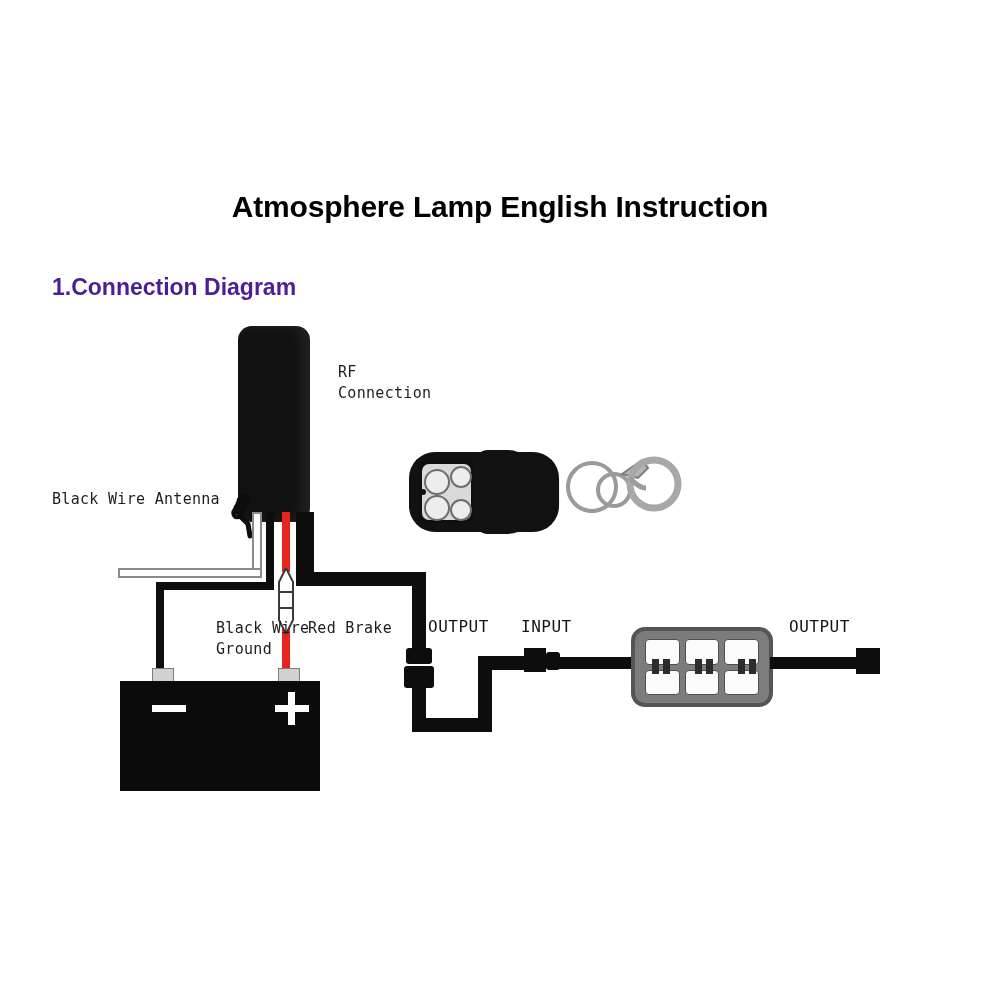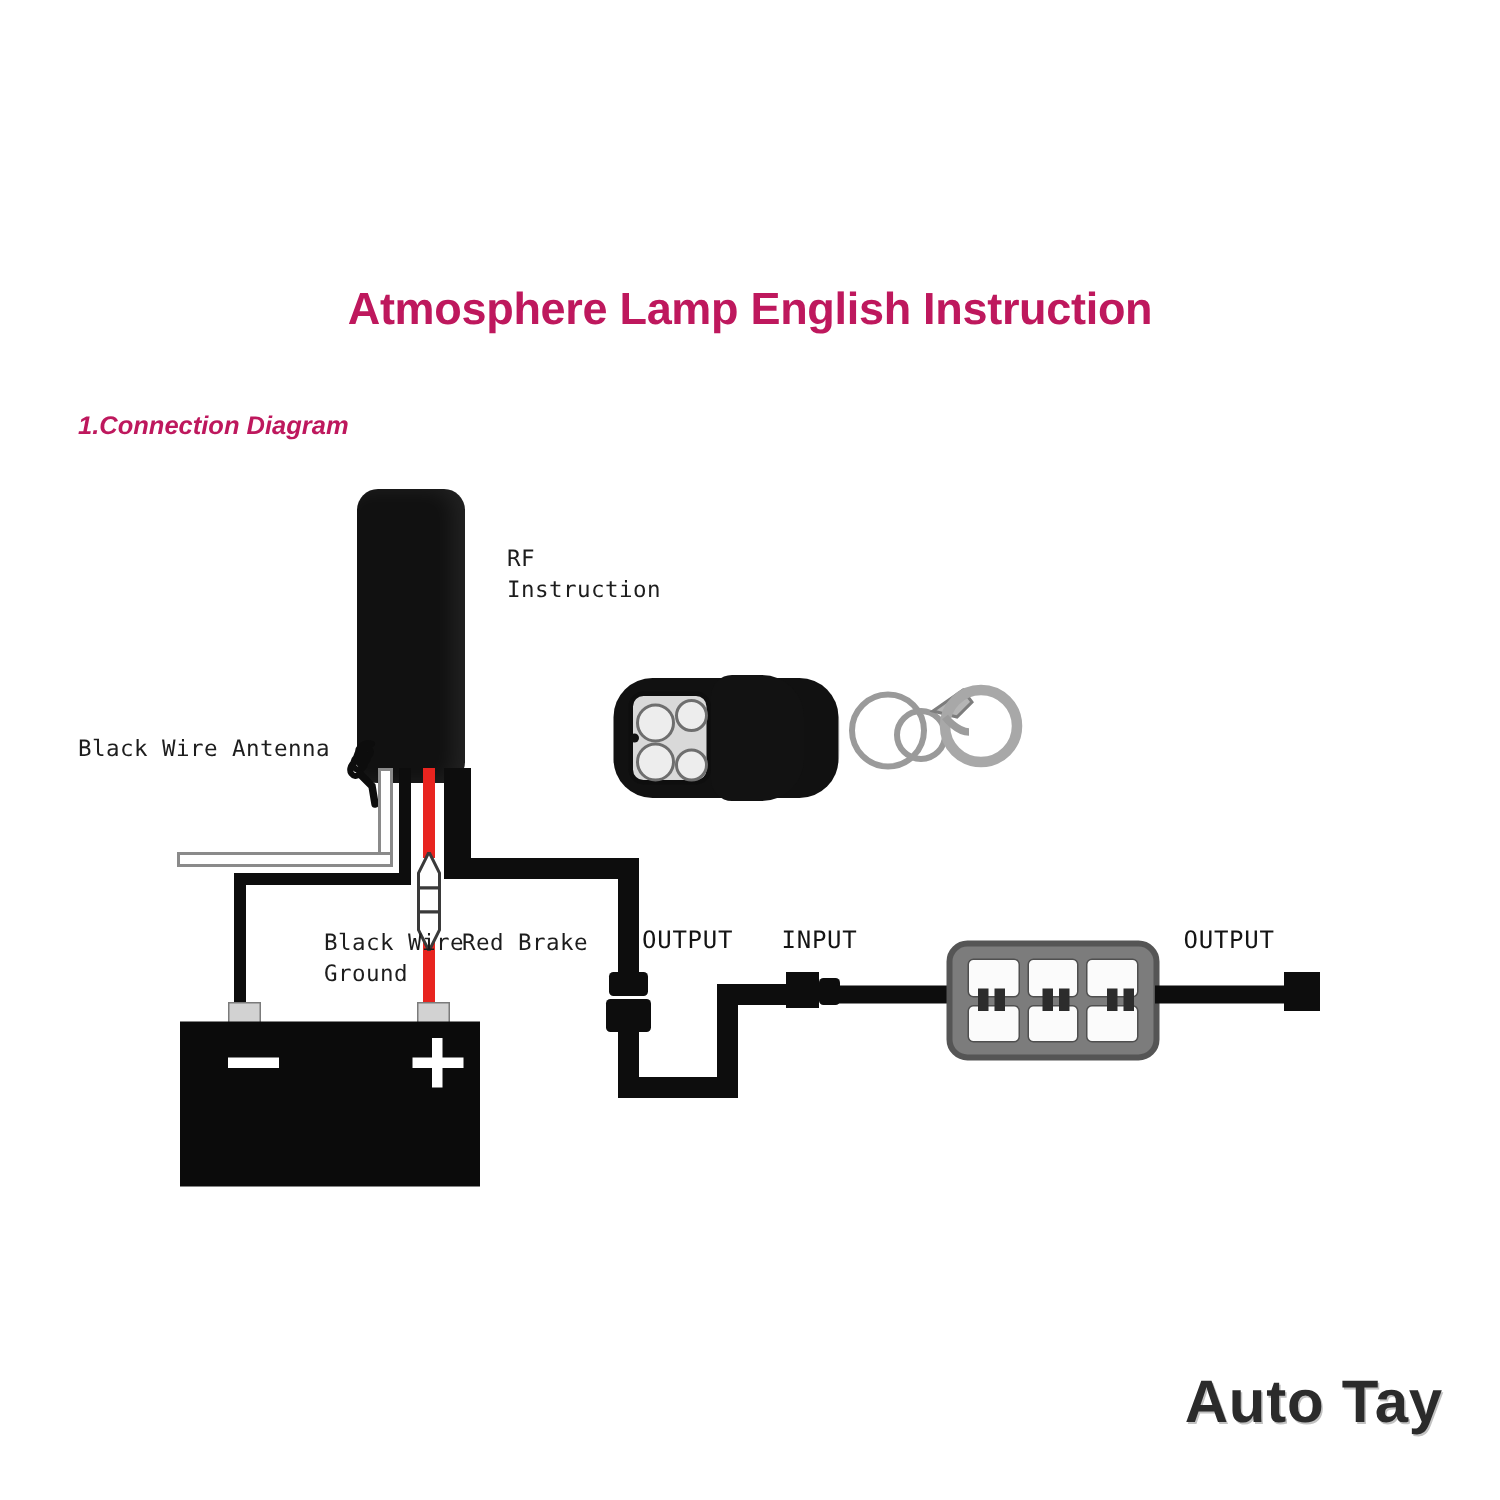--- a/index.html
+++ b/index.html
@@ -20,32 +20,31 @@
   }
   .abs { position: absolute; }
 
   
   #title {
     left: 0; right: 0;
     top: 190px;
     text-align: center;
     font-size: 30px;
     font-weight: bold;
-    color: #be185d;
+    color: #000000;
     letter-spacing: -0.2px;
     font-family: "Liberation Sans", sans-serif;
   }
   #section-heading {
     left: 52px;
     top: 274px;
-    font-size: 17px;
+    font-size: 23px;
     font-weight: bold;
-    color: #be185d;
-    font-family: "Liberation Sans", sans-serif;
-    font-style: italic;
+    color: #4c1d95;
+    font-family: "Liberation Sans", sans-serif;
   }
   .mono-label {
     font-family: "DejaVu Sans Mono", "Liberation Mono", monospace;
     font-size: 15px;
     color: #1d1d1d;
     white-space: pre;
     line-height: 21px;
     letter-spacing: 0.3px;
   }
   .cap-label {
@@ -203,21 +202,21 @@
 
 <div id="page">
 
   <div class="abs" id="title">Atmosphere Lamp English Instruction</div>
 
   <div class="abs" id="section-heading">1.Connection Diagram</div>
 
   <div class="abs" id="rf-controller"></div>
 
   <div class="abs mono-label" style="left:338px; top:362px;">RF
-Instruction</div>
+Connection</div>
 
   <svg class="abs" style="left:196px; top:492px;" width="60" height="60" viewBox="0 0 60 60">
     <path d="M52 4 C52 4 48 2 44 6 C40 10 46 16 50 12 C54 8 48 4 44 8
              C38 14 44 20 48 16 C52 12 46 8 42 12
              C36 18 42 24 46 20 C50 16 44 12 40 16
              C34 22 40 28 44 24" fill="none" stroke="#0d0d0d" stroke-width="4" stroke-linecap="round"></path>
     <path d="M44 24 L52 32 L54 44" fill="none" stroke="#0d0d0d" stroke-width="5" stroke-linecap="round"></path>
   </svg>
 
   <div class="abs wire-white" style="left:252px; top:512px; width:10px; height:66px;"></div>
@@ -310,15 +309,14 @@
 
   <div class="abs mono-label" style="left:308px; top:618px;">Red Brake</div>
 
   <div class="abs cap-label" style="left:428px; top:617px;">OUTPUT</div>
 
   <div class="abs cap-label" style="left:521px; top:617px;">INPUT</div>
 
   <div class="abs cap-label" style="left:789px; top:617px;">OUTPUT</div>
 
 
-  <div class="abs" id="watermark">Auto Tay</div>
 
 </div>
 
 </body></html>

